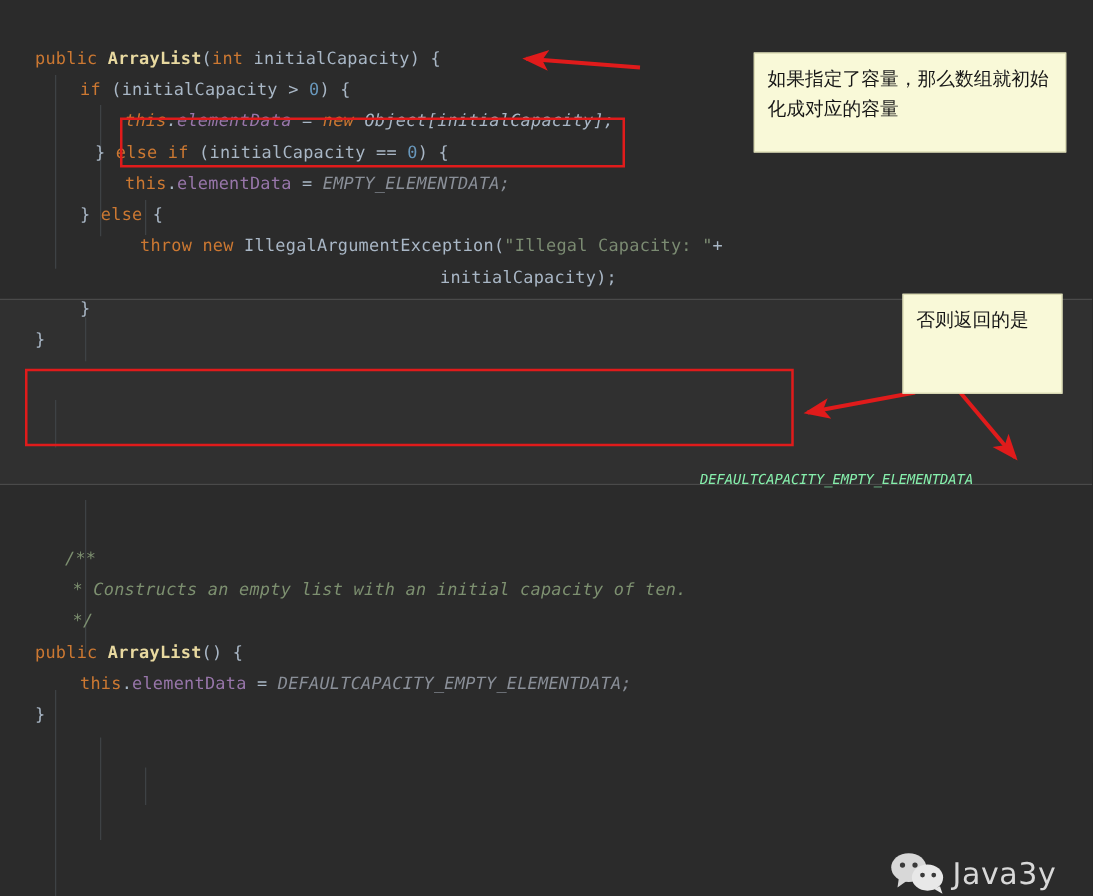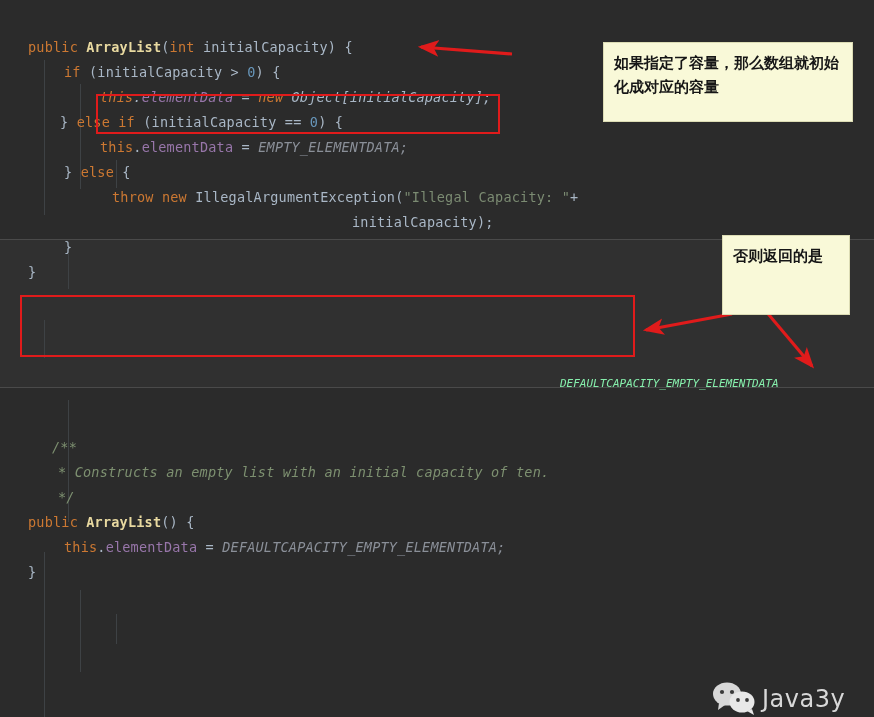--- a/index.html
+++ b/index.html
@@ -72,21 +72,21 @@
   .note {
     position: absolute;
     background: #f9f9d8;
     border: 1px solid #dcdcb4;
     color: #161616;
     font-family: "DejaVu Sans", "Liberation Sans", sans-serif;
     font-size: 15px;
     line-height: 24px;
     padding: 8px 10px;
     box-sizing: border-box;
-    font-weight: 700;
+    font-weight: 400;
   }
   .redbox {
     position: absolute;
     border: 2px solid #e01b1b;
     box-sizing: border-box;
     pointer-events: none;
   }
   .arrows {
     position: absolute;
     left: 0; top: 0;
@@ -137,21 +137,21 @@
   <div class="guide" style="left:68px; top:222px; height:35px;"></div>
   <div class="guide" style="left:68px; top:368px; height:122px;"></div>
   <div class="guide" style="left:44px; top:520px; height:174px;"></div>
   <div class="guide" style="left:80px; top:558px; height:82px;"></div>
   <div class="guide" style="left:116px; top:582px; height:30px;"></div>
 
   <div class="code">
     <div class="ln" style="top:3px; left:28px;"><span class="kw">public</span> <span class="cls">ArrayList</span><span class="plain">(</span><span class="kw">int</span> <span class="plain">initialCapacity) {</span></div>
     <div class="ln" style="top:28px; left:64px;"><span class="kw">if</span> <span class="plain">(initialCapacity &gt; </span><span class="num">0</span><span class="plain">) {</span></div>
     <div class="ln" style="top:53px; left:100px;font-style:italic;"><span class="kw">this</span><span class="plain">.</span><span class="fld">elementData</span> <span class="plain">= </span><span class="kw">new</span> <span class="plain">Object[initialCapacity];</span></div>
-    <div class="ln" style="top:78px; left:60px;text-align:center;"><span class="plain">} </span><span class="kw">else if</span> <span class="plain">(initialCapacity == </span><span class="num">0</span><span class="plain">) {</span></div>
+    <div class="ln" style="top:78px; left:76px;text-align:center;"><span class="plain">} </span><span class="kw">else if</span> <span class="plain">(initialCapacity == </span><span class="num">0</span><span class="plain">) {</span></div>
     <div class="ln" style="top:103px; left:100px;"><span class="kw">this</span><span class="plain">.</span><span class="fld">elementData</span> <span class="plain">= </span><span class="stat">EMPTY_ELEMENTDATA;</span></div>
     <div class="ln" style="top:128px; left:64px;"><span class="plain">} </span><span class="kw">else</span> <span class="plain">{</span></div>
     <div class="ln" style="top:153px; left:112px;"><span class="kw">throw</span> <span class="kw">new</span> <span class="plain">IllegalArgumentException(</span><span class="str">"Illegal Capacity: "</span><span class="plain">+</span></div>
     <div class="ln" style="top:178px; left:352px;"><span class="plain">initialCapacity);</span></div>
     <div class="ln" style="top:203px; left:64px;"><span class="plain">}</span></div>
     <div class="ln" style="top:228px; left:28px;"><span class="plain">}</span></div>
   </div>
 
   <div class="code">
     <div class="ln" style="top:403px; left:52px;"><span class="doc">/**</span></div>

